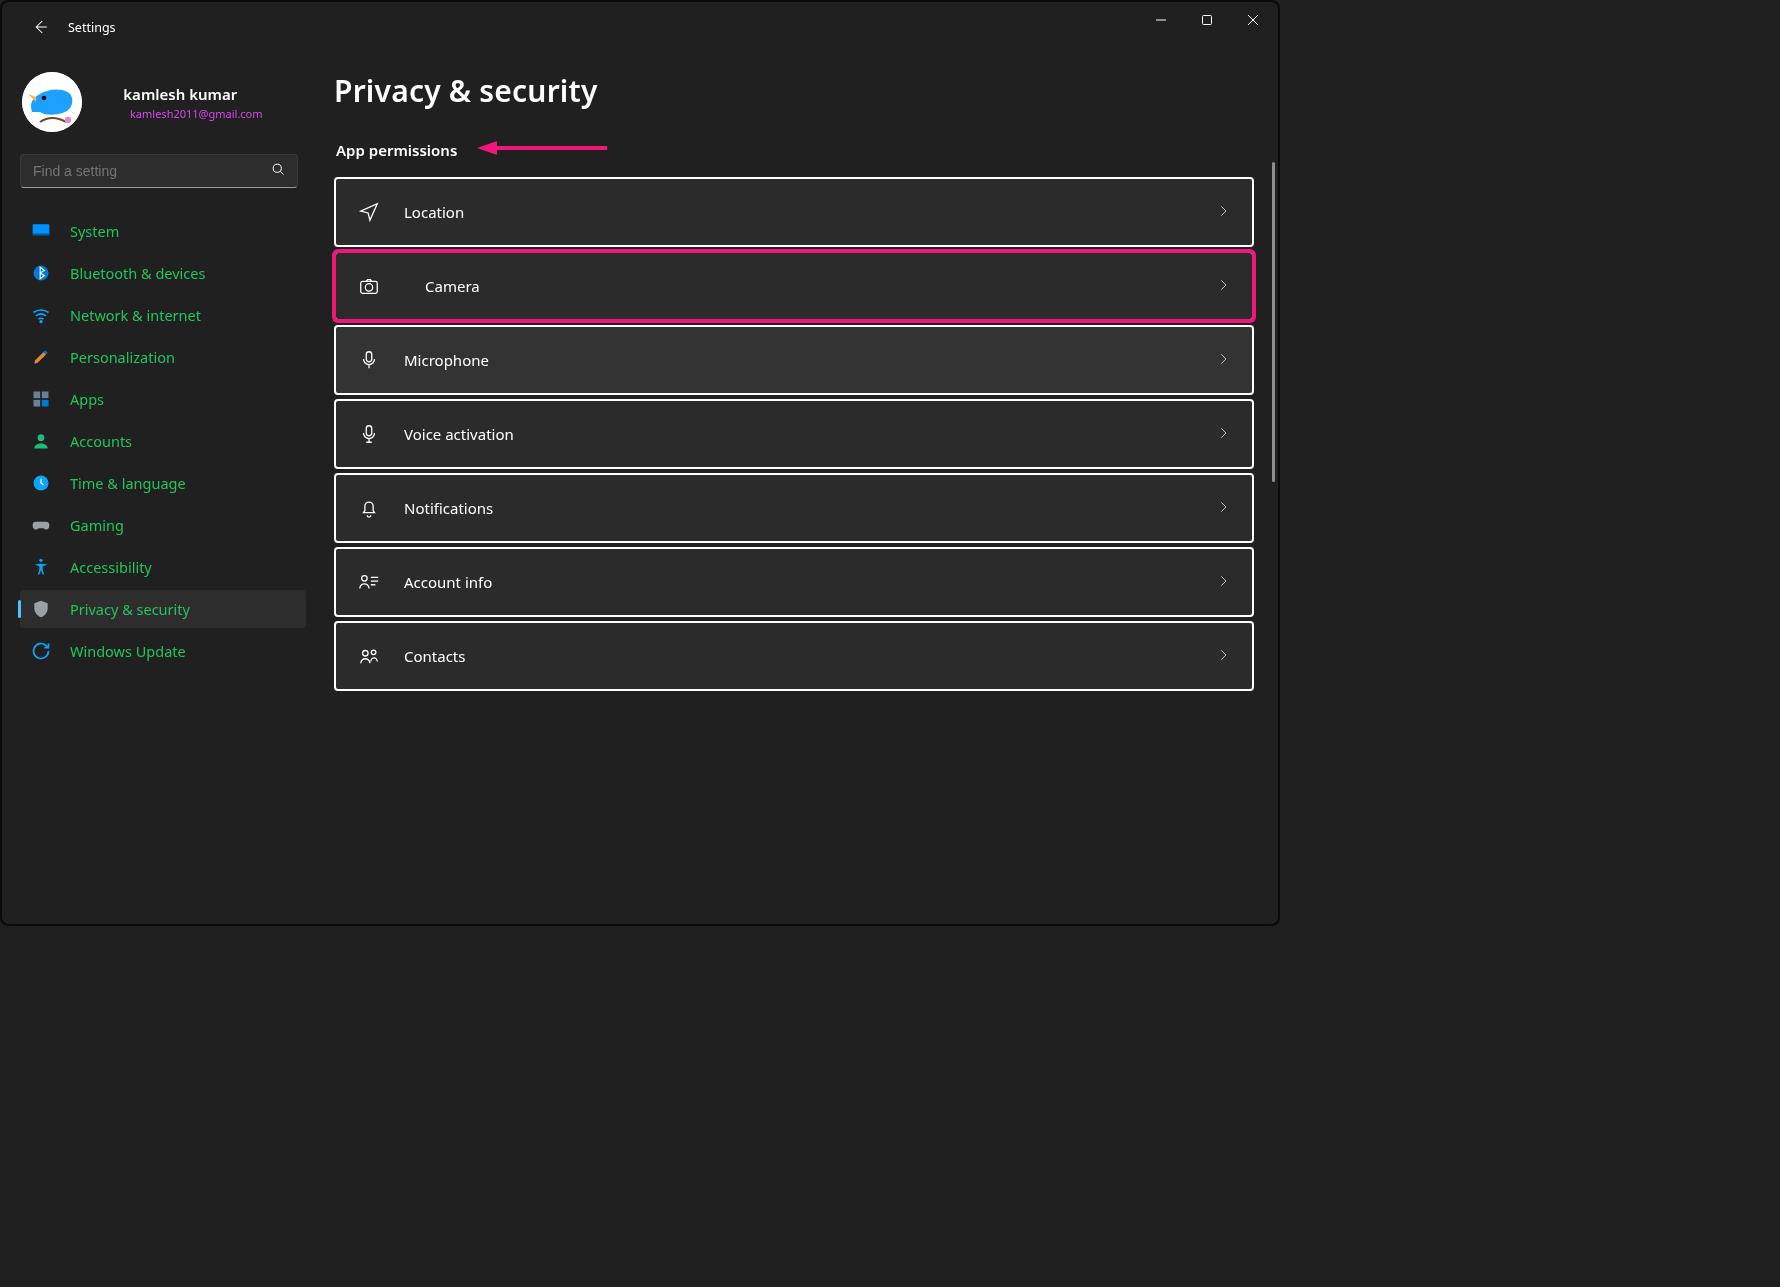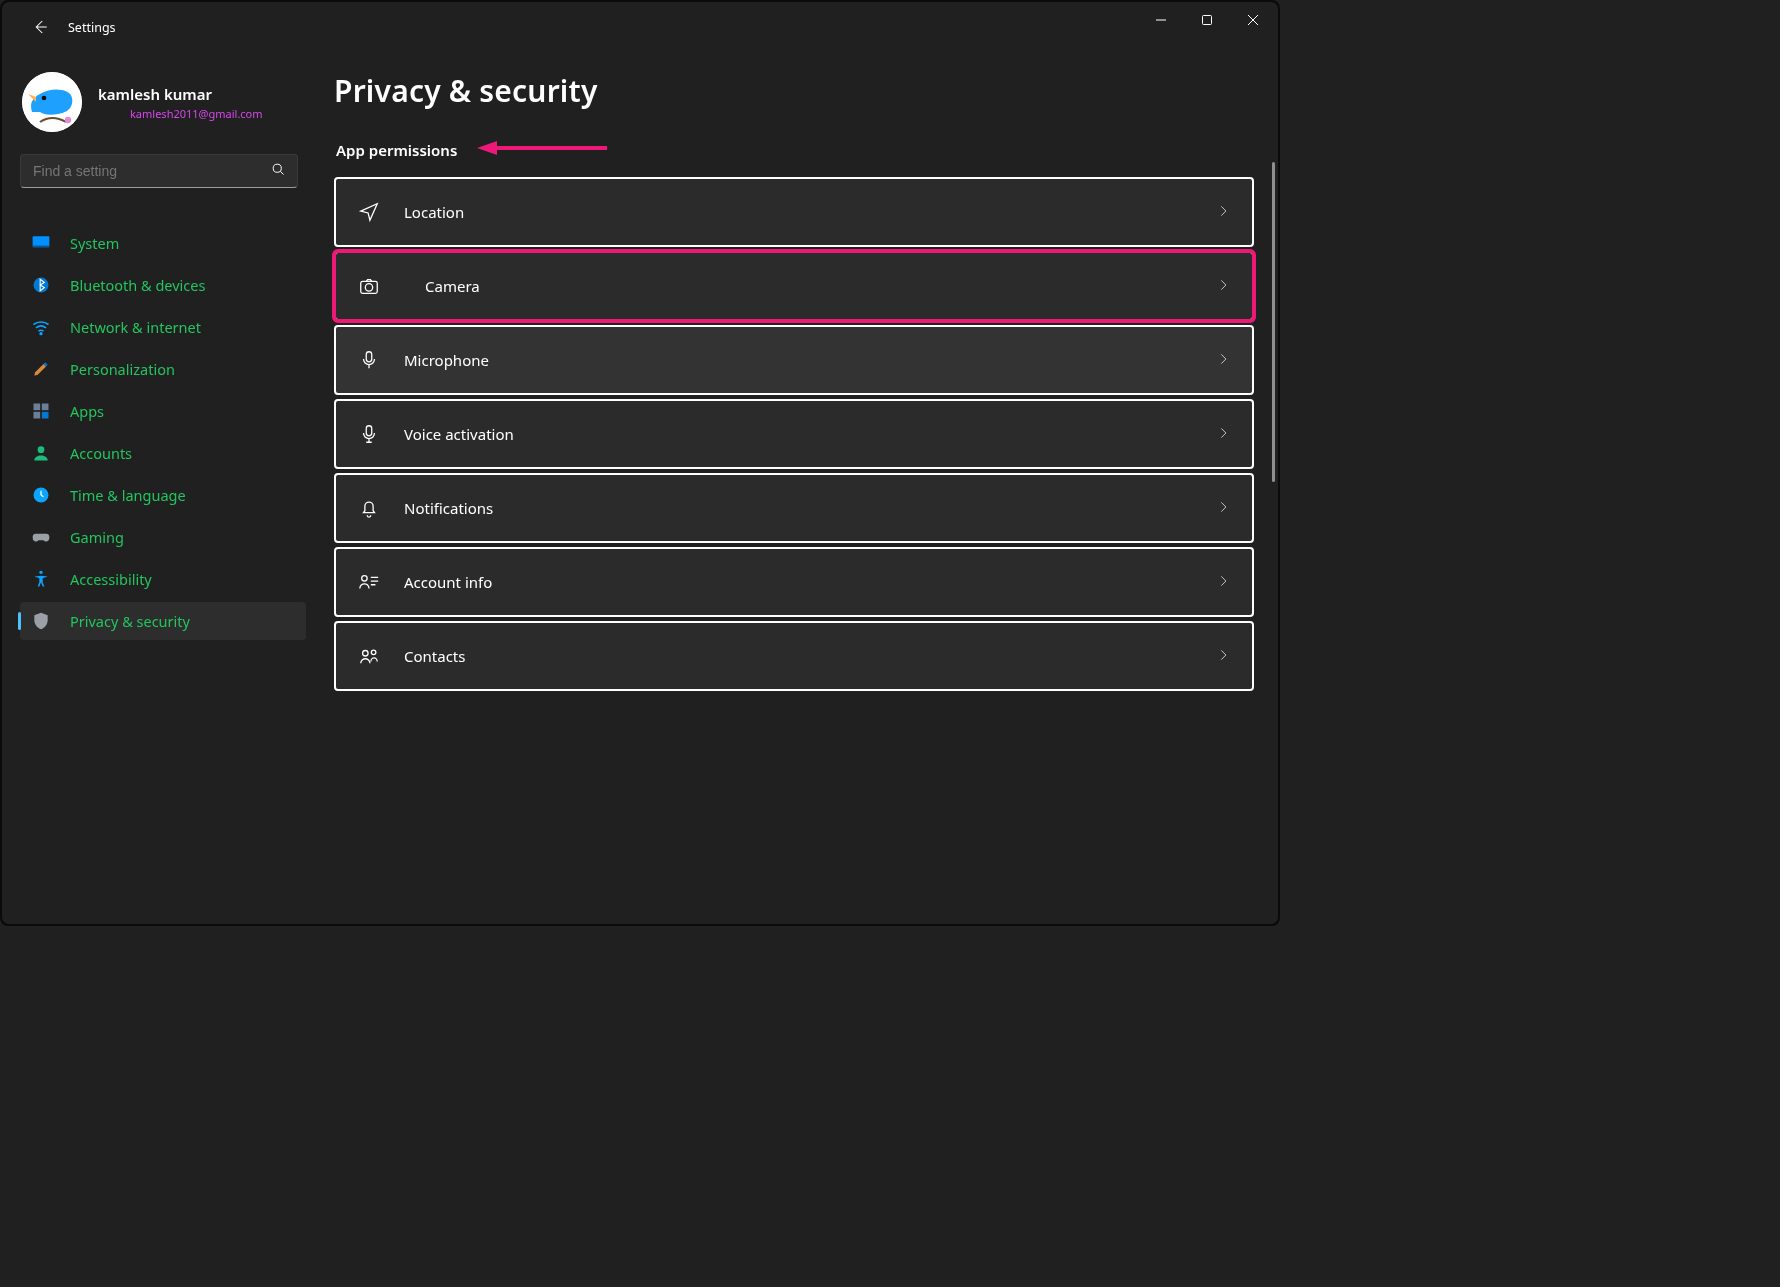--- a/index.html
+++ b/index.html
@@ -76,20 +76,21 @@
     padding: 20px 6px 0 18px;
     display: flex;
     flex-direction: column;
   }
   .profile {
     display: flex;
     align-items: center;
     gap: 16px;
     padding-bottom: 22px;
     padding-left: 2px;
+    text-align: center;
   }
   .avatar {
     width: 60px;
     height: 60px;
     border-radius: 50%;
     background: radial-gradient(circle at 50% 45%, #2fa6ff 0%, #2fa6ff 45%, #ffffff 46%, #ffffff 100%);
     position: relative;
     overflow: hidden;
   }
   .avatar svg { width:100%; height:100%; }
@@ -99,21 +100,21 @@
     color: #ffffff;
   }
   .profile-text .email {
     font-size: 11px;
     color: #d946ef;
     margin-top: 2px;
     margin-left: 32px;
   }
   .search-wrap {
     position: relative;
-    margin-bottom: 36px;
+    margin-bottom: 24px;
     padding-right: 8px;
   }
   .search-box {
     width: 100%;
     height: 34px;
     background: #2d2d2d;
     border: 1px solid #3a3a3a;
     border-bottom: 1px solid #9b9b9b;
     border-radius: 4px;
     color: #cfcfcf;
@@ -390,20 +391,29 @@
 
         <div class="nav-item active">
           <span class="nav-icon">
             <svg width="20" height="20" viewBox="0 0 24 24" fill="#9aa0a6">
                   <path d="M12 2l8 3v6c0 5-3.5 9-8 11-4.5-2-8-6-8-11V5z"></path>
                 </svg>
           </span>
           <span class="nav-label">Privacy &amp; security</span>
         </div>
 
+        <div class="nav-item">
+          <span class="nav-icon">
+            <svg width="20" height="20" viewBox="0 0 24 24" fill="none" stroke="#0aa5ff" stroke-width="2">
+                  <path d="M21 12a9 9 0 11-3-6.7L21 8"></path>
+                  <path d="M21 3v5h-5"></path>
+                </svg>
+          </span>
+          <span class="nav-label">Windows Update</span>
+        </div>
 
       </nav>
     </aside>
 
     <main class="content">
       <h1 class="page-title">Privacy &amp; security</h1>
       <div class="section-header">
         <span>App permissions</span>
         <span class="arrow-annot">
           <svg width="130" height="18" viewBox="0 0 130 18">

